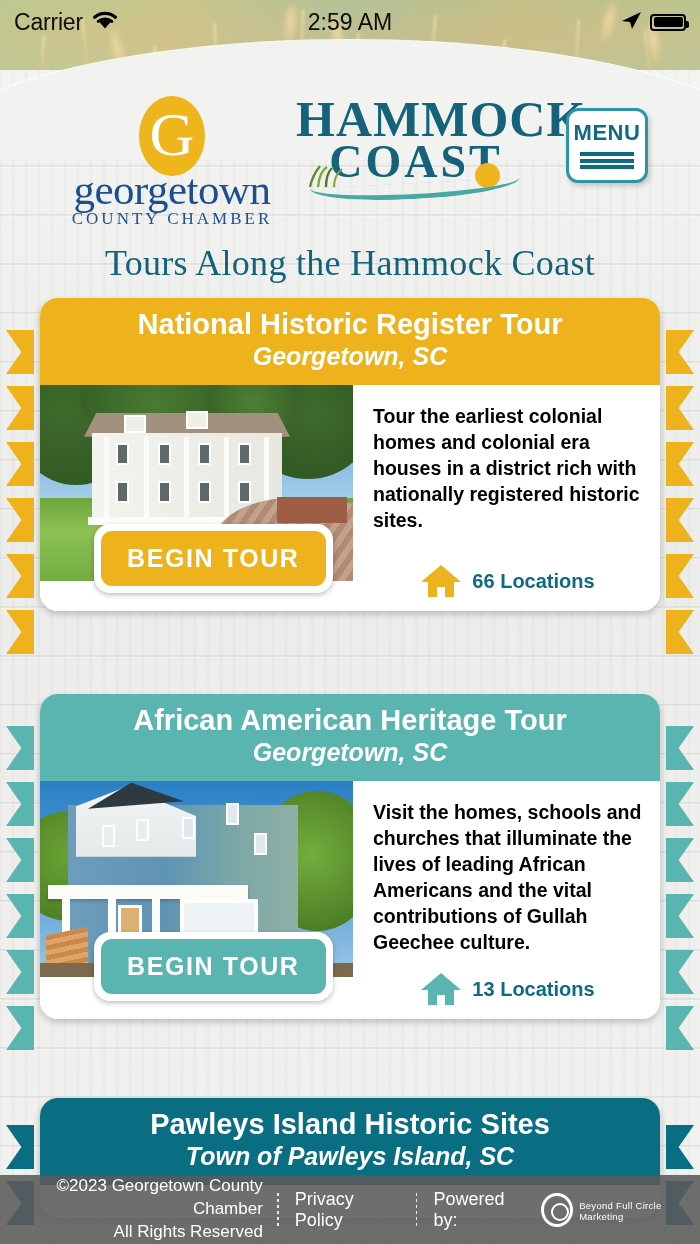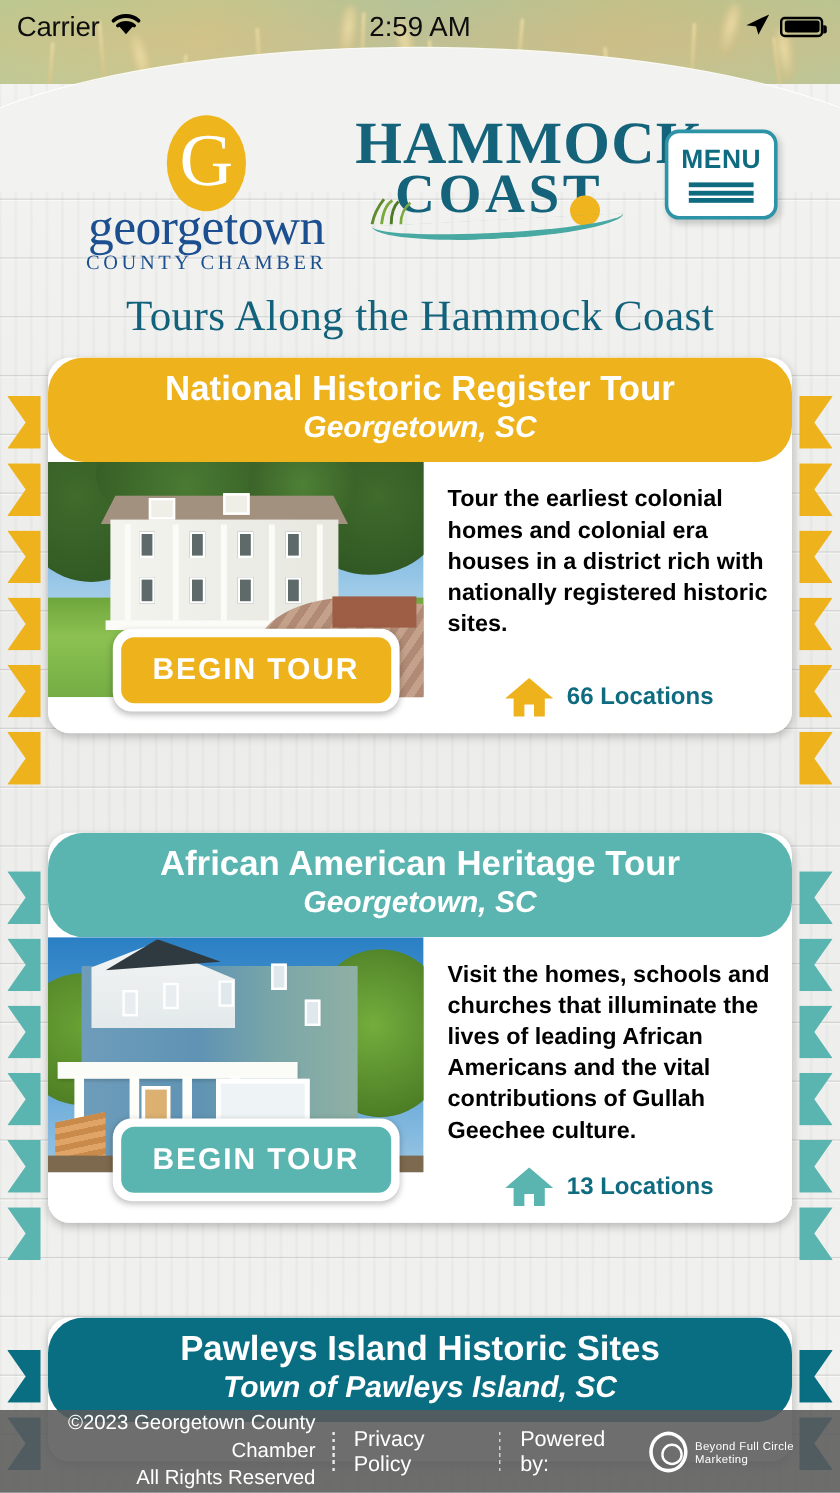--- a/index.html
+++ b/index.html
@@ -98,21 +98,21 @@
   .hc-art { position:relative; height:22px; margin-top:-4px; }
   .hc-sun { position:absolute; right:36px; top:-16px; width:25px; height:25px; border-radius:50%; background:#efb41e; }
   .hc-wave {
     position:absolute; left:14px; top:4px; width:210px; height:16px;
     border-bottom:5px solid #48a9a2; border-radius:0 0 50% 50%/0 0 100% 100%;
     transform:rotate(-3deg);
   }
   .hc-grass { position:absolute; left:8px; top:-14px; width:60px; height:22px; }
   
   #menu-button {
-    position:absolute; right:52px; top:20px; width:94px; height:75px;
+    position:absolute; right:52px; top:20px; width:82px; height:75px;
     background:#fff; border:3px solid #2d93a6; border-radius:12px;
     display:flex; flex-direction:column; align-items:center; justify-content:center;
     box-shadow:2px 3px 5px rgba(0,0,0,.18);
   }
   #menu-button .mlabel { font-size:22px; font-weight:bold; color:#0f6b80; letter-spacing:.5px; margin-bottom:4px; }
   #menu-button .mline { width:54px; height:4px; background:#0f6b80; margin:2.5px 0; }
 
   
   #page-title {
     position:absolute; left:0; top:242px; width:700px; z-index:5; text-align:center;
@@ -127,21 +127,21 @@
   .zig.left i  { clip-path:polygon(0 0,100% 0,100% 50%,100% 100%,0 100%,55% 50%); }
   .zig.right i { clip-path:polygon(0 0,100% 0,45% 50%,100% 100%,0 100%,0 50%); }
 
   
   .card {
     position:absolute; left:40px; width:620px; z-index:4;
     border-radius:18px; overflow:hidden;
     box-shadow:0 3px 7px rgba(0,0,0,.22);
     background:#fff;
   }
-  .card-head { padding:11px 12px 14px; text-align:center;border-radius:30px; }
+  .card-head { padding:11px 12px 14px; text-align:center; }
   .card-title { color:#fff; font-size:29px; font-weight:bold; line-height:1.1; }
   .card-sub { color:#fff; font-size:25px; font-style:italic; font-weight:bold; line-height:1.15; margin-top:1px; }
   .card-body { display:flex; background:#fff; padding-bottom:12px; position:relative; }
   .card-left { width:317px; position:relative; }
   .photo { width:313px; height:196px; position:relative; overflow:hidden; }
   .card-right { flex:1; padding:18px 18px 0 16px; }
   .desc { font-size:19.5px; color:#000000; font-weight:bold; line-height:1.34; }
   .loc-row { display:flex; align-items:center; justify-content:center; gap:10px; margin-top:30px; }
   .loc-text { font-size:20px; font-weight:bold; color:#0f6b80; }
   .begin-btn {

